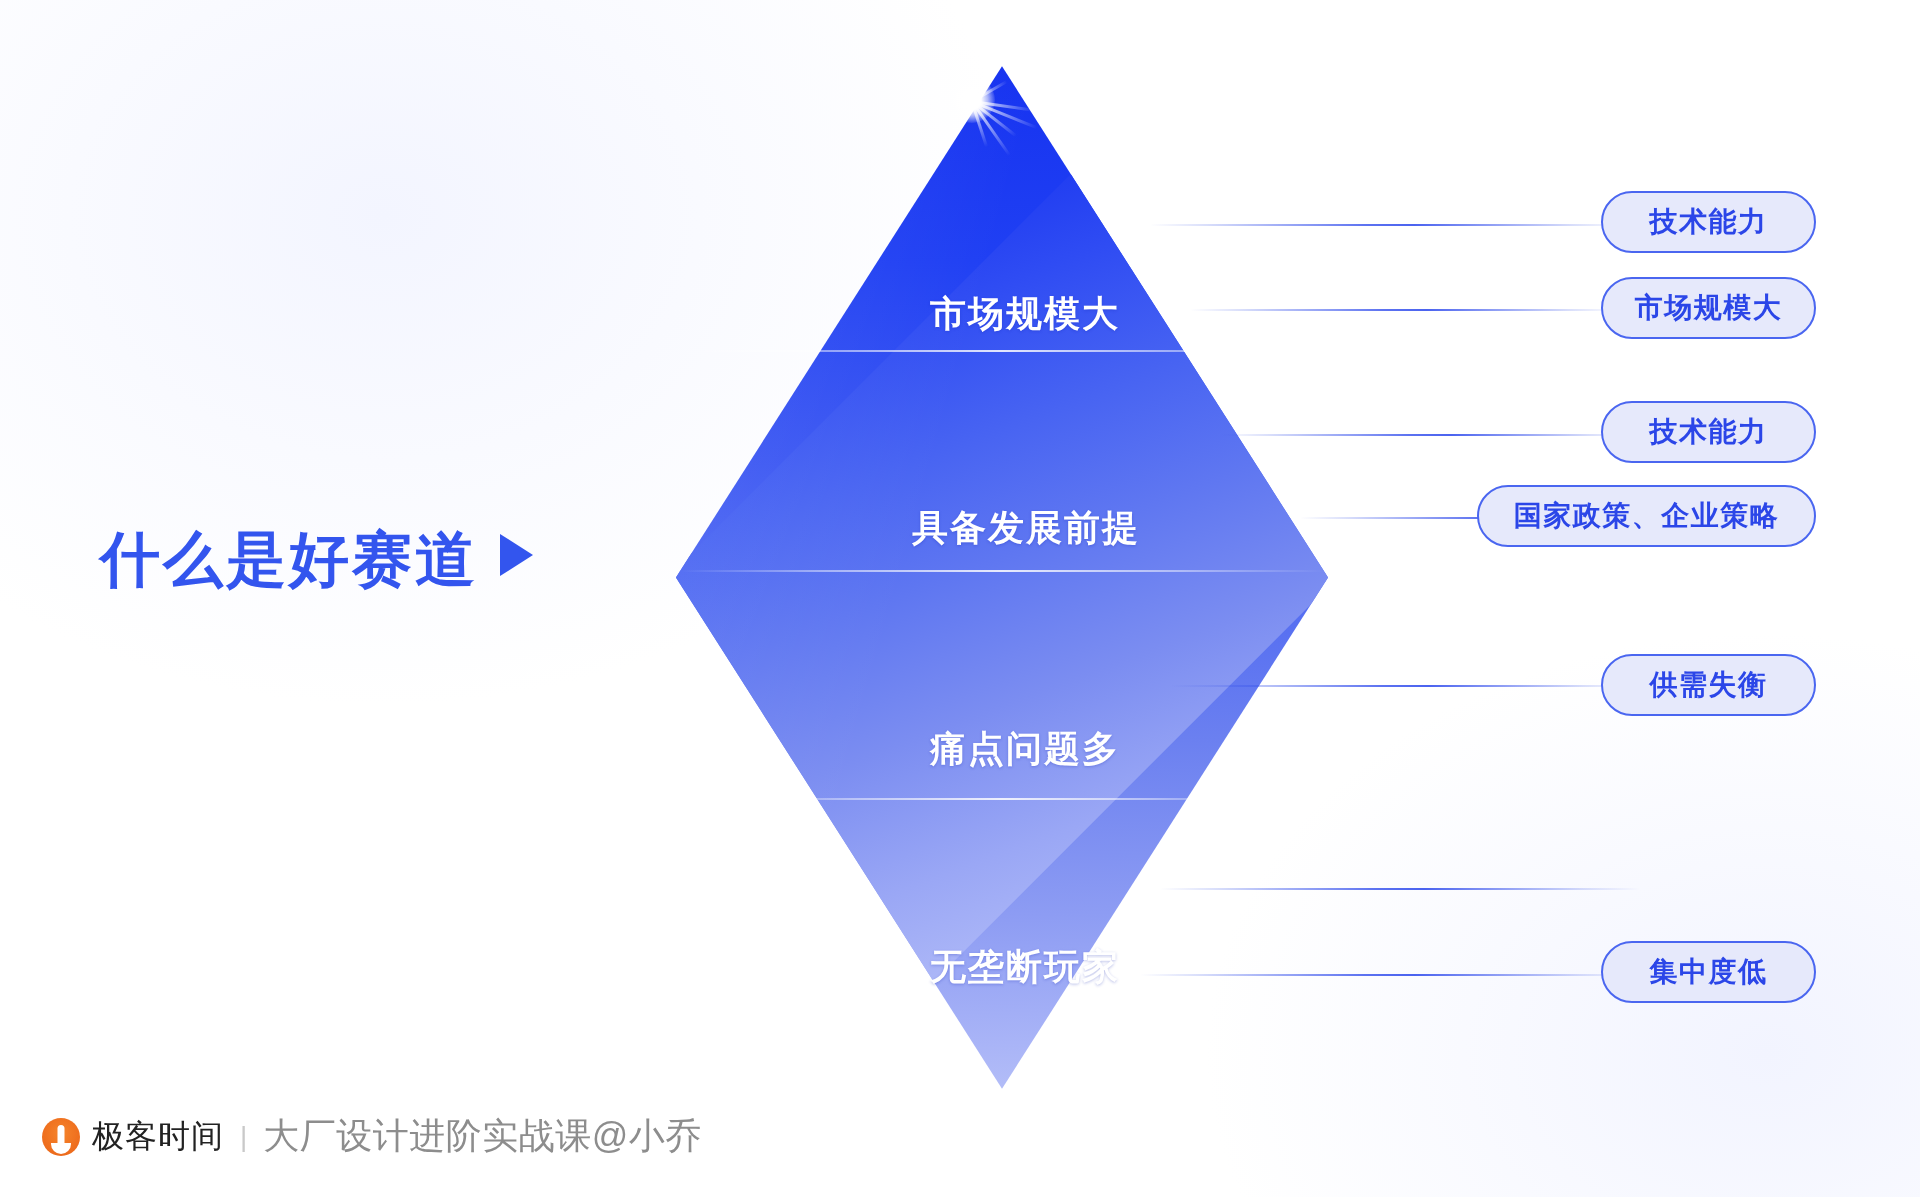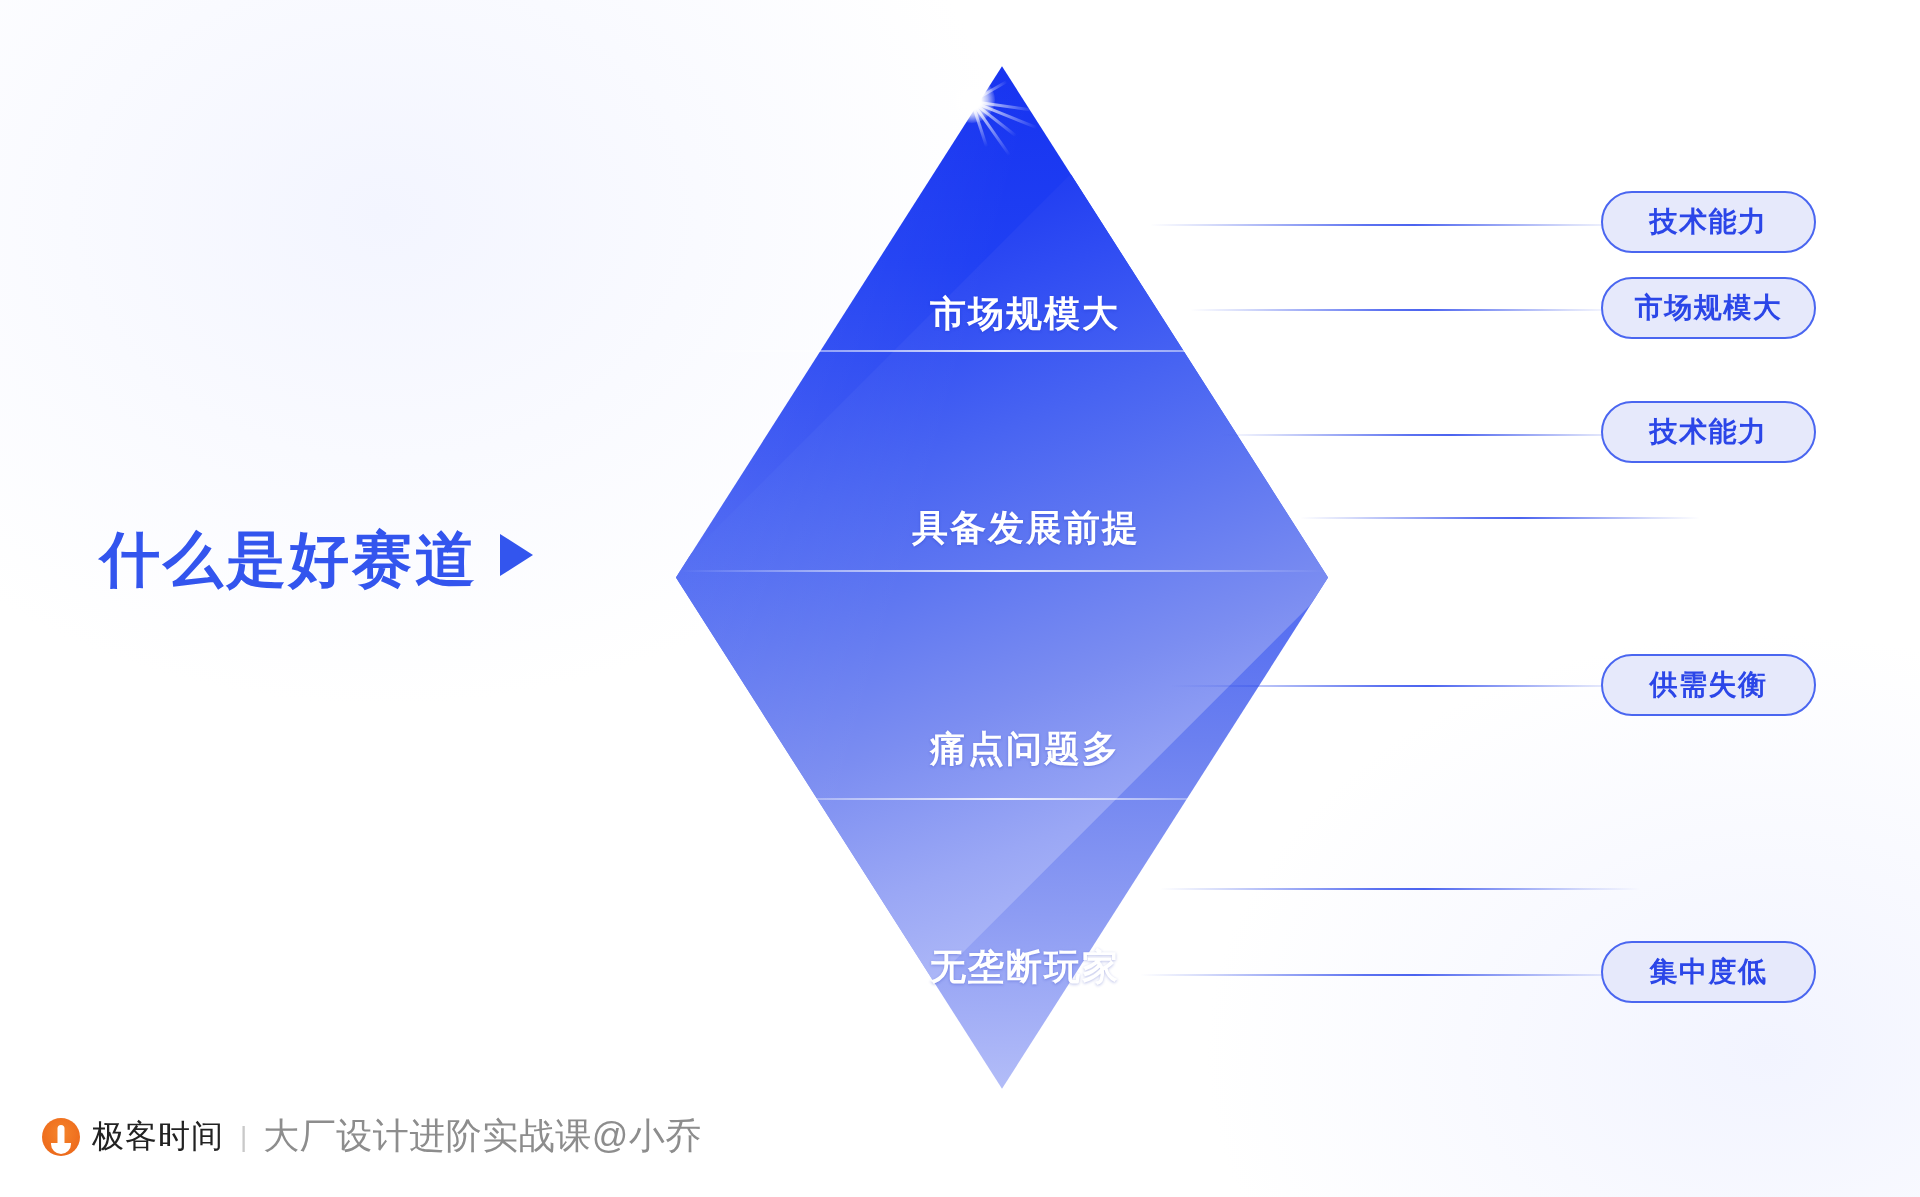--- a/index.html
+++ b/index.html
@@ -295,20 +295,21 @@
   <div class="connector" style="left:1190px; top:309px; width:430px;"></div>
   <div class="connector" style="left:1220px; top:434px; width:420px;"></div>
   <div class="connector" style="left:1300px; top:517px; width:400px;"></div>
   <div class="connector" style="left:1170px; top:685px; width:470px;"></div>
   <div class="connector" style="left:1160px; top:888px; width:480px;"></div>
   <div class="connector" style="left:1140px; top:974px; width:500px;"></div>
 
   <div class="pill" style="left:1601px; top:191px;  width:215px;">技术能力</div>
   <div class="pill" style="left:1601px; top:277px;  width:215px;">市场规模大</div>
   <div class="pill" style="left:1601px; top:401px;  width:215px;">技术能力</div>
+  <div class="pill" style="left:1477px; top:485px;  width:339px;">国家政策、企业策略</div>
   <div class="pill" style="left:1601px; top:654px;  width:215px;">供需失衡</div>
   <div class="pill" style="left:1601px; top:941px;  width:215px;text-align:right;">集中度低</div>
 
   <div class="footer">
     <div class="logo-mark"></div>
     <div class="brand-name">极客时间</div>
     <div class="brand-sep">|</div>
     <div class="brand-course">大厂设计进阶实战课@小乔</div>
   </div>
 

